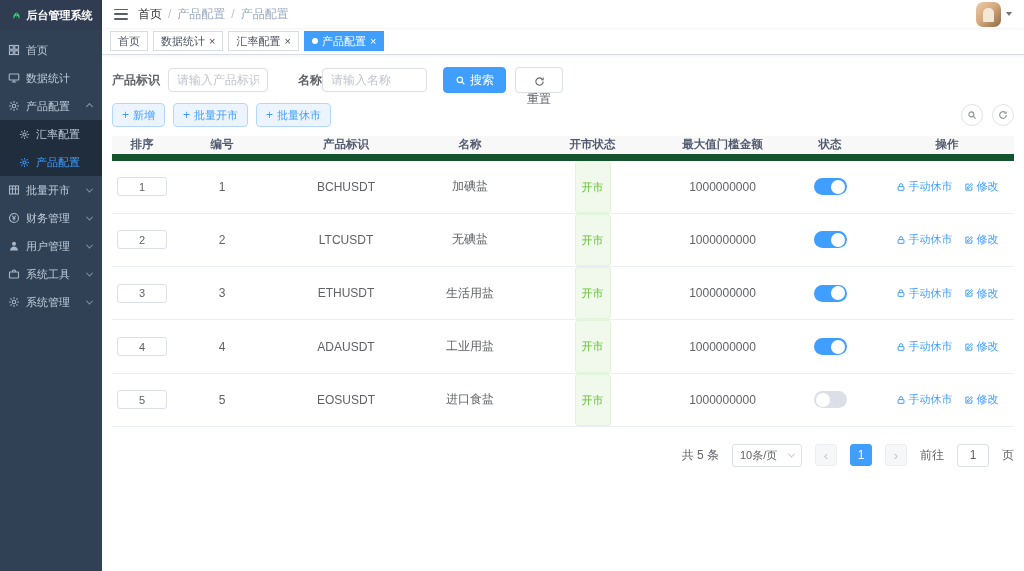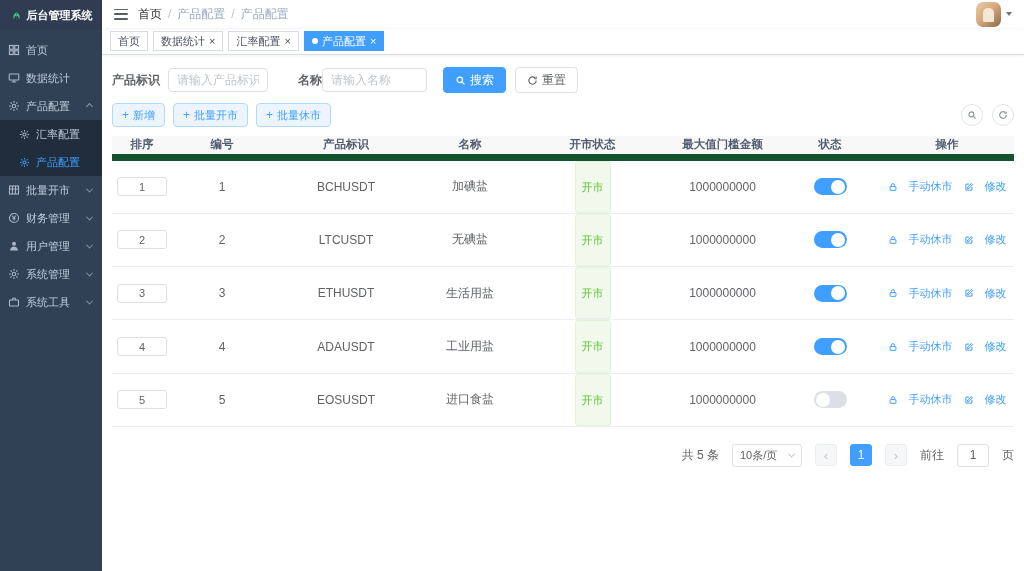--- a/index.html
+++ b/index.html
@@ -56,21 +56,21 @@
   .f-label { font-weight:bold; color:#606266; font-size:12px; white-space:nowrap; }
   .txt-input { height:24px; border:1px solid #dcdfe6; border-radius:4px; padding:0 8px; font-size:12px;
     color:#606266; outline:none; font-family:inherit; }
   .txt-input::placeholder { color:#c0c4cc; }
   .inp-product { width:100px; margin-left:8px; }
   .lbl-name { margin-left:30px; }
   .inp-name { width:105px; margin-left:0; }
   .btn { display:inline-flex; align-items:center; gap:4px; border-radius:4px; font-size:12px;
     cursor:pointer; font-family:inherit; white-space:nowrap; }
   .btn-search { margin-left:16px; height:26px; padding:0 11px; background:#409eff; border:1px solid #409eff; color:#fff; }
-  .btn-reset { margin-left:9px; height:26px; padding:0 11px; background:#fff; border:1px solid #dcdfe6; color:#606266; }
+  .btn-reset { margin-left:9px; height:26px; padding:8px 11px; background:#fff; border:1px solid #dcdfe6; color:#606266;flex-direction:column; }
 
   
   .toolbar-row { display:flex; align-items:center; gap:8px; margin-bottom:9px; }
   .btn-plain { height:24px; padding:0 9px; background:#ecf5ff; border:1px solid #b3d8ff; color:#409eff; font-size:11px; }
   .plus { font-size:12px; line-height:1; }
   .tool-circles { margin-left:auto; display:flex; gap:9px; }
   .circle-btn { width:22px; height:22px; border-radius:50%; border:1px solid #e0e3e9; background:#fff;
     display:flex; align-items:center; justify-content:center; color:#8a8f99; cursor:pointer; }
 
   
@@ -82,21 +82,21 @@
     text-align:center; color:#606266; outline:none; font-family:inherit; }
   .badge-open { display:inline-block; background:#f0f9eb; border:1px solid #e1f3d8; color:#67c23a;
     border-radius:3px; padding:18px 6px; font-size:11px; line-height:1.3; }
   .switch { width:33px; height:17px; border-radius:9px; background:#dcdfe6; display:inline-block;
     position:relative; cursor:pointer; vertical-align:middle; }
   .switch::after { content:''; position:absolute; top:1.5px; left:2px; width:14px; height:14px;
     border-radius:50%; background:#fff; }
   .switch.on { background:#409eff; }
   .switch.on::after { left:17px; }
   .cell-actions { display:flex; justify-content:center; align-items:center; gap:11px; }
-  .link { display:inline-flex; align-items:center; gap:11px; color:#409eff; font-size:11px; cursor:pointer; white-space:nowrap; }
+  .link { display:inline-flex; align-items:center; gap:3px; color:#409eff; font-size:11px; cursor:pointer; white-space:nowrap; }
 
   
   .pagination { display:flex; justify-content:flex-end; align-items:center; gap:13px; margin-top:17px;
     font-size:12px; color:#606266; }
   .page-select { width:70px; height:23px; border:1px solid #dcdfe6; border-radius:3px; display:flex;
     align-items:center; justify-content:space-between; padding:0 7px; font-size:11px; color:#606266; cursor:pointer; }
   .sel-chev { width:5px; height:5px; border-right:1px solid #c0c4cc; border-bottom:1px solid #c0c4cc;
     transform:rotate(45deg) translate(-1px,-1px); }
   .page-btn { min-width:22px; height:22px; border-radius:3px; background:#f6f7f9; border:1px solid #eceef2;
     color:#c0c4cc; display:flex; align-items:center; justify-content:center; font-size:13px; cursor:pointer; }
@@ -193,35 +193,35 @@
             <circle cx="12" cy="7.5" r="4"></circle>
             <path d="M4 21c0-4.4 3.6-8 8-8s8 3.6 8 8z"></path>
           </svg>
       </span>
       <span class="mi-label">用户管理</span>
       <span class="chev down"></span>
     </div>
     <div class="menu-item">
       <span class="icn">
         <svg width="12" height="12" viewBox="0 0 24 24" fill="none" stroke="currentColor" stroke-width="2.2">
+            <rect x="3" y="8" width="18" height="12" rx="1"></rect>
+            <path d="M9 8V6a2 2 0 012-2h2a2 2 0 012 2v2"></path>
+          </svg>
+      </span>
+      <span class="mi-label">系统工具</span>
+      <span class="chev down"></span>
+    </div>
+    <div class="menu-item">
+      <span class="icn">
+        <svg width="12" height="12" viewBox="0 0 24 24" fill="none" stroke="currentColor" stroke-width="2.2">
             <circle cx="12" cy="12" r="3.5"></circle>
             <path d="M12 2v3.5M12 18.5V22M2 12h3.5M18.5 12H22M4.9 4.9l2.5 2.5M16.6 16.6l2.5 2.5M19.1 4.9l-2.5 2.5M7.4 16.6l-2.5 2.5"></path>
           </svg>
       </span>
       <span class="mi-label">系统管理</span>
-      <span class="chev down"></span>
-    </div>
-    <div class="menu-item">
-      <span class="icn">
-        <svg width="12" height="12" viewBox="0 0 24 24" fill="none" stroke="currentColor" stroke-width="2.2">
-            <rect x="3" y="8" width="18" height="12" rx="1"></rect>
-            <path d="M9 8V6a2 2 0 012-2h2a2 2 0 012 2v2"></path>
-          </svg>
-      </span>
-      <span class="mi-label">系统工具</span>
       <span class="chev down"></span>
     </div>
   </nav>
 </aside>
 
 <div class="main">
 
   <header class="navbar">
     <span class="hamburger">
         <i></i>

